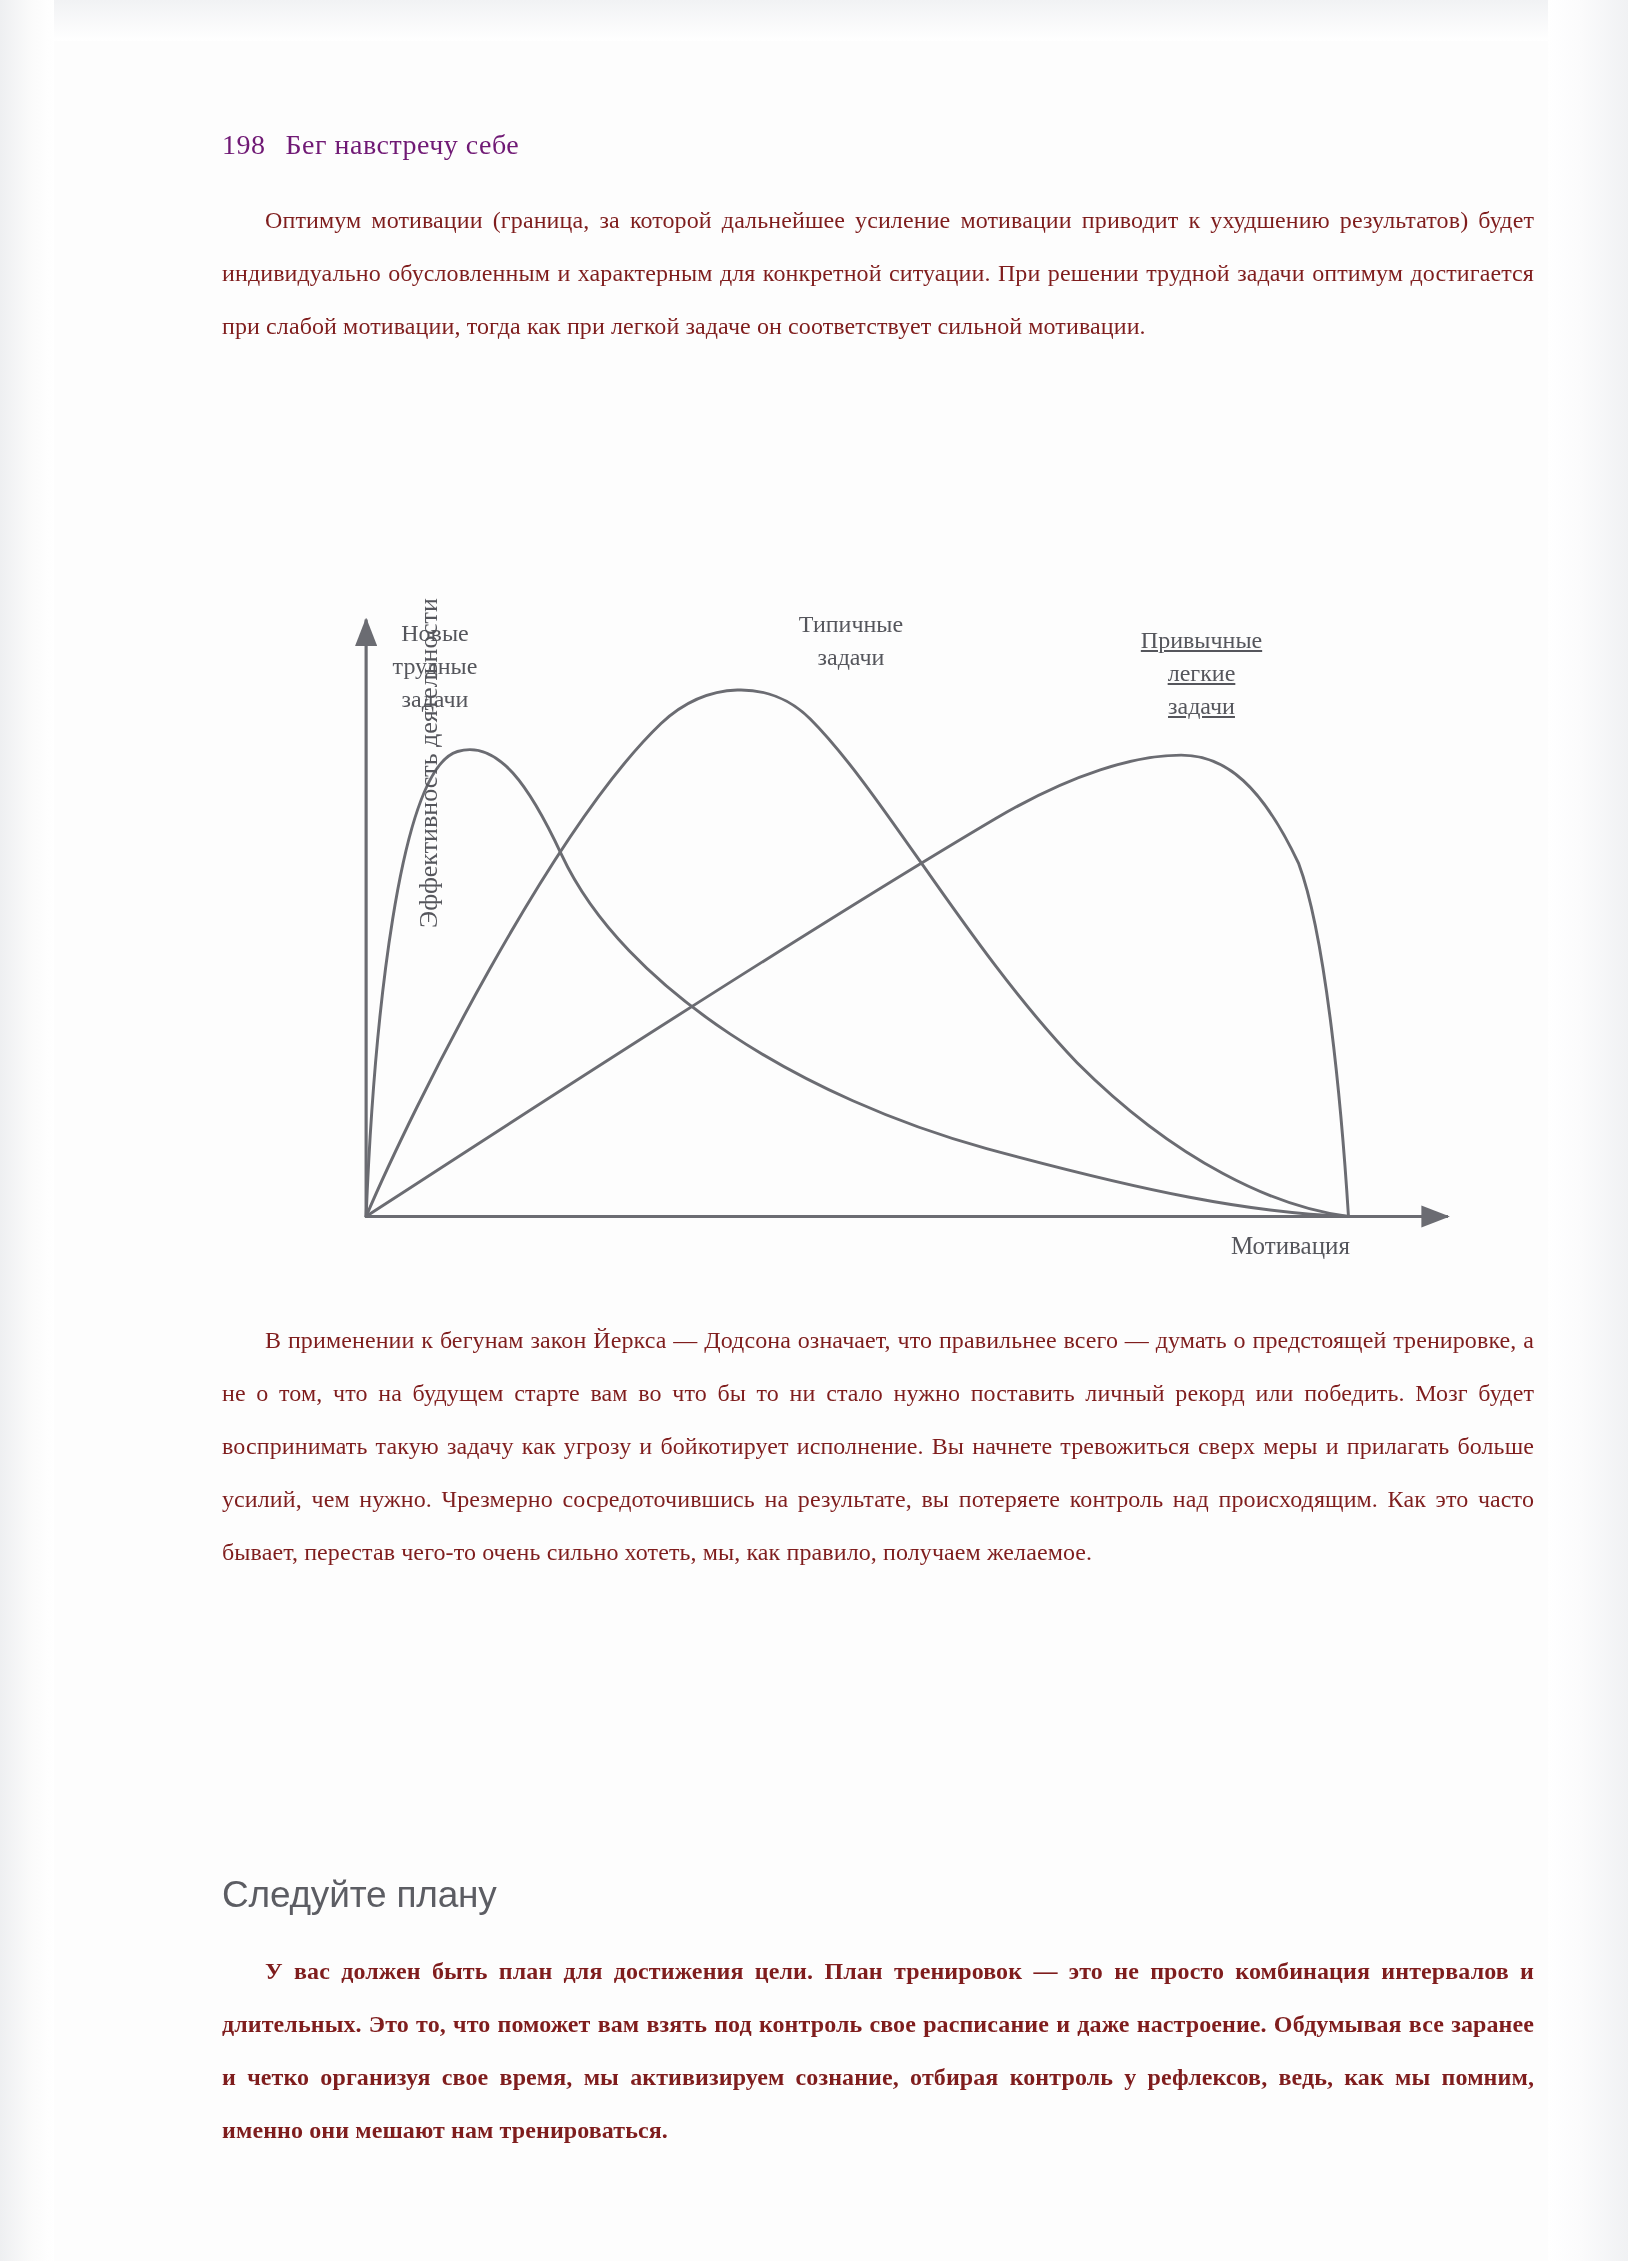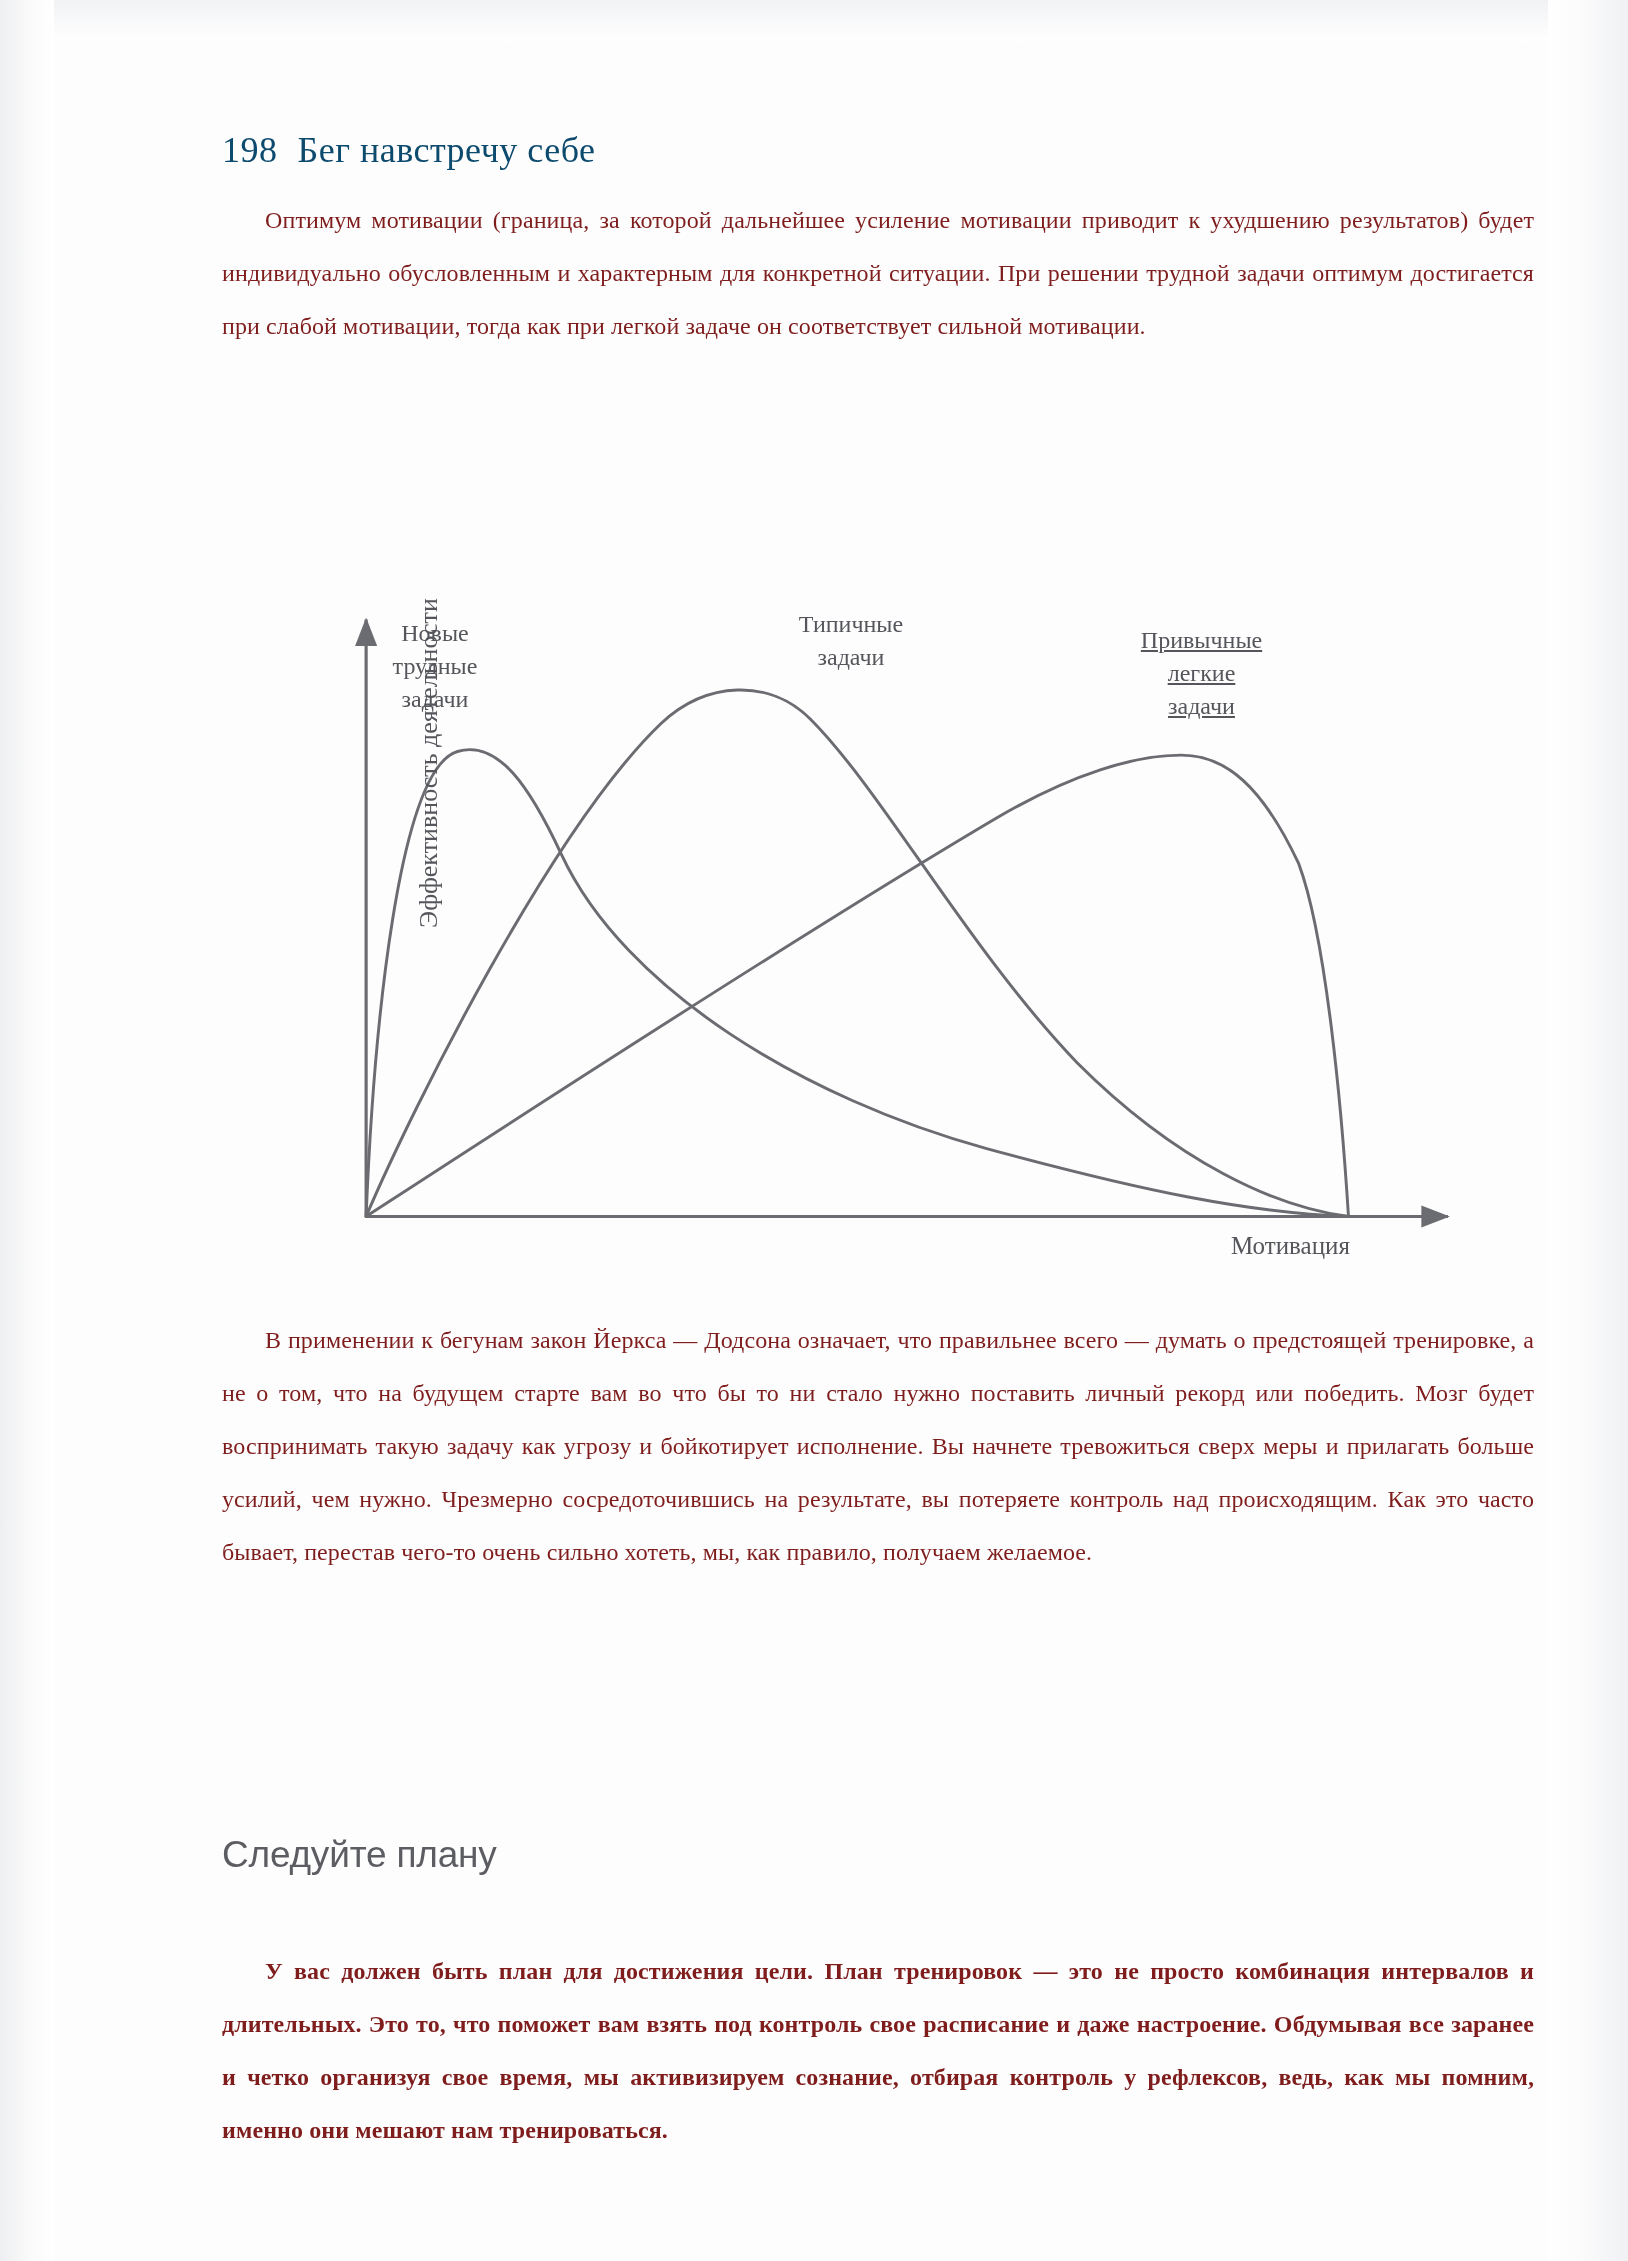--- a/index.html
+++ b/index.html
@@ -44,23 +44,23 @@
     left: 222px;
     top: 0;
     width: 1312px;
   }
 
   .running-head {
     position: absolute;
     left: 0;
     top: 129px;
     font-family: "Liberation Serif", serif;
-    font-size: 36px;
+    font-size: 28px;
     letter-spacing: 0.5px;
-    color: #0c4a6e;
+    color: #701a75;
     white-space: nowrap;
   }
   .running-head .folio {
     margin-right: 20px;
   }
 
   .para {
     position: absolute;
     left: 0;
     width: 1312px;
@@ -73,20 +73,21 @@
   .para .indent { display: inline-block; width: 43px; }
 
   .section-heading {
     position: absolute;
     left: 0;
     font-family: "Liberation Sans", sans-serif;
     font-size: 37px;
     font-weight: 400;
     color: #5c5d63;
     letter-spacing: -0.2px;
+    margin-top: 40px;
   }
 
   
   .figure {
     position: absolute;
     left: 41px;
     top: 574px;
     width: 1289px;
     height: 706px;
   }

